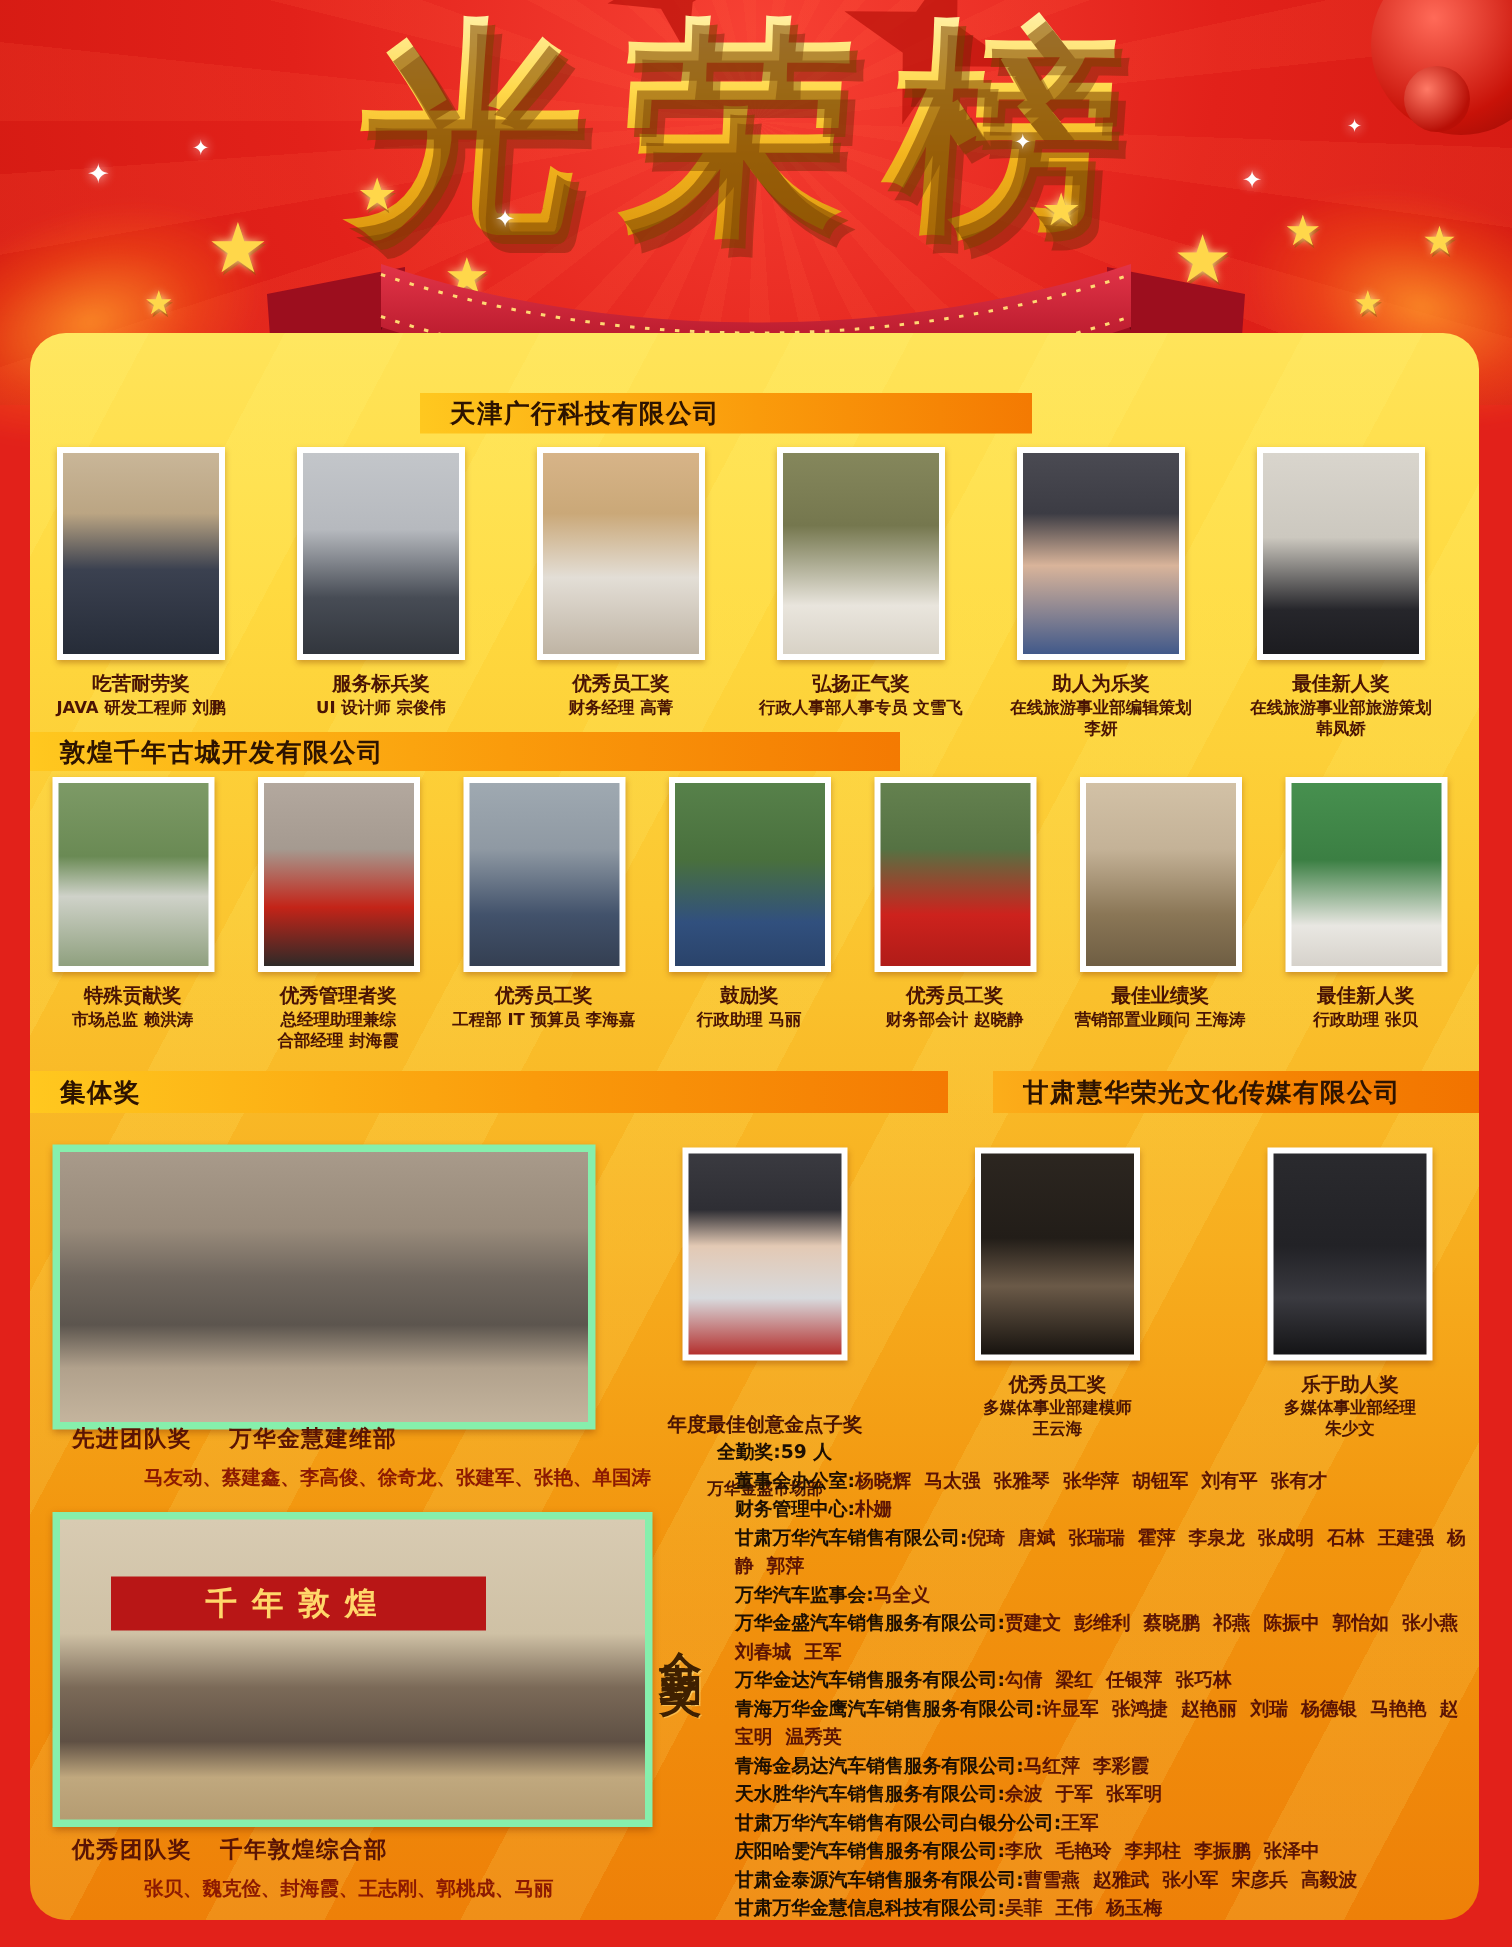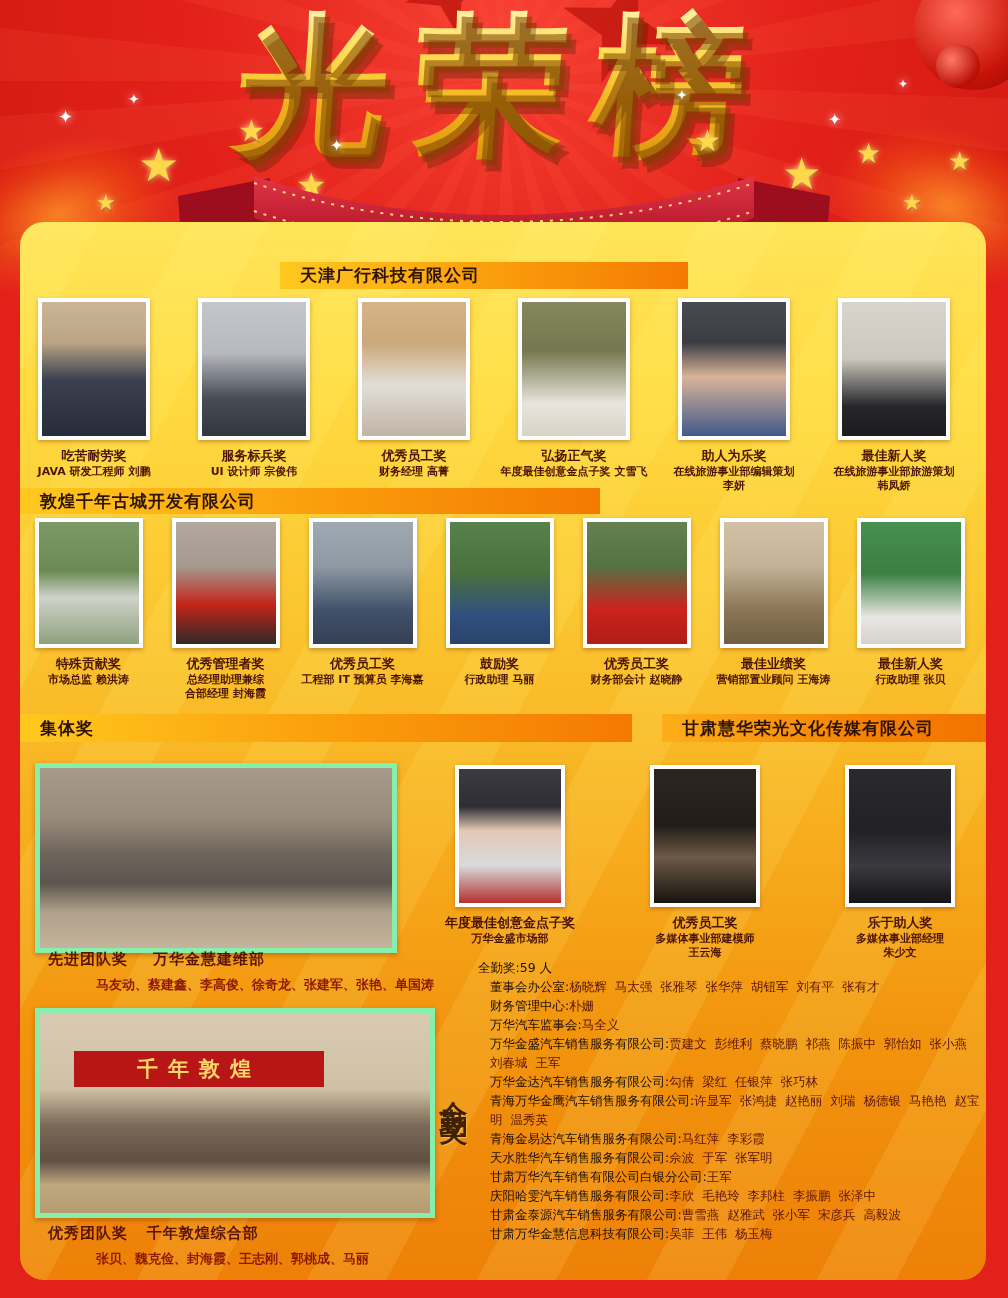--- a/index.html
+++ b/index.html
@@ -63,21 +63,21 @@
   .frame{background:#fff;padding:4px;box-shadow:0 2px 4px rgba(120,40,0,.35);}
   .photo{display:block;}
   .row1 .photo{width:104px;height:134px;}
   .row2 .photo{width:100px;height:122px;}
   .lbl{font-weight:bold;color:#4a1404;text-align:center;}
   .lbl:empty{display:none;}
   .award{font-size:13px;margin-top:7px;font-family:Liberation Mono, monospace;}
   .role{font-size:11px;margin-top:0;line-height:1.25;}
   .midcard{position:absolute;display:flex;flex-direction:column;align-items:center;width:160px;}
   .midcard .photo{width:102px;height:134px;}
-  .mc1{left:430px;top:765px;}
+  .mc1{left:430px;top:765px;gap:27px;}
   .mc2{left:625px;top:765px;}
   .mc3{left:820px;top:765px;}
 
   
   .r1p1{background:linear-gradient(180deg,#c9b698 0%,#bba583 30%,#3b4150 58%,#262c38 100%);}
   .r1p2{background:linear-gradient(180deg,#c3c6ca 0%,#b6b9be 38%,#474c55 72%,#32363d 100%);}
   .r1p3{background:linear-gradient(180deg,#d7b488 0%,#caa878 30%,#e3ded6 62%,#bfb4a4 100%);}
   .r1p4{background:linear-gradient(180deg,#85875c 0%,#75774e 36%,#e9e5dd 76%,#d8d2c6 100%);}
   .r1p5{background:linear-gradient(180deg,#4a4a52 0%,#3c3c44 30%,#d9b49a 56%,#41598a 100%);}
   .r1p6{background:linear-gradient(180deg,#d9d5cd 0%,#ccc8bf 42%,#26262b 78%,#1c1c20 100%);}
@@ -101,21 +101,21 @@
   .g2{position:relative;width:390px;height:200px;
     background:linear-gradient(180deg,#d8cbb2 0%,#cfc1a5 38%,#7b6a58 56%,#5f5044 74%,#c0a87e 86%,#b59c72 100%);}
   .g2-banner{position:absolute;left:34px;top:38px;width:250px;height:36px;background:#b81616;
     display:flex;align-items:center;justify-content:center;color:#ffd76a;font-weight:bold;
     font-size:21px;letter-spacing:10px;}
 
   .teamline{position:absolute;font-weight:bold;color:#5a1404;font-size:15px;letter-spacing:1px;}
   .memberline{position:absolute;font-weight:bold;color:#8c1a02;font-size:13px;margin-left:48px;}
 
   
-  .attendance{position:absolute;left:478px;top:958px;width:505px;font-size:12.5px;line-height:19px;font-weight:normal;}
+  .attendance{position:absolute;left:478px;top:958px;width:505px;font-size:12.5px;line-height:19px;font-weight:bold;}
   .att-header{color:#1d0f02;}
   .att-entry{color:#5c1404;margin-left:12px;}
   .att-org{color:#1d0f02;}
   .att-names{white-space:pre-wrap;}
   .vertical-award{position:absolute;left:434px;top:1078px;writing-mode:vertical-rl;
     font-size:28px;font-weight:900;color:#3f2000;letter-spacing:8px;text-shadow:1px 1px 0 rgba(255,220,120,.5);}
 </style>
 </head>
 <body>
 
@@ -201,21 +201,21 @@
         </div>
       <div class="lbl award">优秀员工奖</div>
       <div class="lbl role">财务经理  高菁</div>
 
     </div>
     <div class="card">
       <div class="frame">
           <div class="photo r1p4"></div>
         </div>
       <div class="lbl award">弘扬正气奖</div>
-      <div class="lbl role">年度最佳创意金点子奖  文雪飞</div>
+      <div class="lbl role">行政人事部人事专员  文雪飞</div>
 
     </div>
     <div class="card">
       <div class="frame">
           <div class="photo r1p5"></div>
         </div>
       <div class="lbl award">助人为乐奖</div>
       <div class="lbl role">在线旅游事业部编辑策划</div>
       <div class="lbl role">李妍</div>
     </div>
@@ -319,20 +319,21 @@
       </div>
     <div class="lbl award">乐于助人奖</div>
     <div class="lbl role">多媒体事业部经理</div>
     <div class="lbl role">朱少文</div>
   </div>
 
   <div class="attendance">
     <div class="att-header">全勤奖:59 人</div>
     <div class="att-entry"><span class="att-org">董事会办公室:</span><span class="att-names">杨晓辉  马太强  张雅琴  张华萍  胡钮军  刘有平  张有才</span></div>
     <div class="att-entry"><span class="att-org">财务管理中心:</span><span class="att-names">朴姗</span></div>
+    <div class="att-entry"><span class="att-org">甘肃万华汽车销售有限公司:</span><span class="att-names">倪琦  唐斌  张瑞瑞  霍萍  李泉龙  张成明  石林  王建强  杨静  郭萍</span></div>
     <div class="att-entry"><span class="att-org">万华汽车监事会:</span><span class="att-names">马全义</span></div>
     <div class="att-entry"><span class="att-org">万华金盛汽车销售服务有限公司:</span><span class="att-names">贾建文  彭维利  蔡晓鹏  祁燕  陈振中  郭怡如  张小燕  刘春城  王军</span></div>
     <div class="att-entry"><span class="att-org">万华金达汽车销售服务有限公司:</span><span class="att-names">勾倩  梁红  任银萍  张巧林</span></div>
     <div class="att-entry"><span class="att-org">青海万华金鹰汽车销售服务有限公司:</span><span class="att-names">许显军  张鸿捷  赵艳丽  刘瑞  杨德银  马艳艳  赵宝明  温秀英</span></div>
     <div class="att-entry"><span class="att-org">青海金易达汽车销售服务有限公司:</span><span class="att-names">马红萍  李彩霞</span></div>
     <div class="att-entry"><span class="att-org">天水胜华汽车销售服务有限公司:</span><span class="att-names">佘波  于军  张军明</span></div>
     <div class="att-entry"><span class="att-org">甘肃万华汽车销售有限公司白银分公司:</span><span class="att-names">王军</span></div>
     <div class="att-entry"><span class="att-org">庆阳哈雯汽车销售服务有限公司:</span><span class="att-names">李欣  毛艳玲  李邦柱  李振鹏  张泽中</span></div>
     <div class="att-entry"><span class="att-org">甘肃金泰源汽车销售服务有限公司:</span><span class="att-names">曹雪燕  赵雅武  张小军  宋彦兵  高毅波</span></div>
     <div class="att-entry"><span class="att-org">甘肃万华金慧信息科技有限公司:</span><span class="att-names">吴菲  王伟  杨玉梅</span></div>

